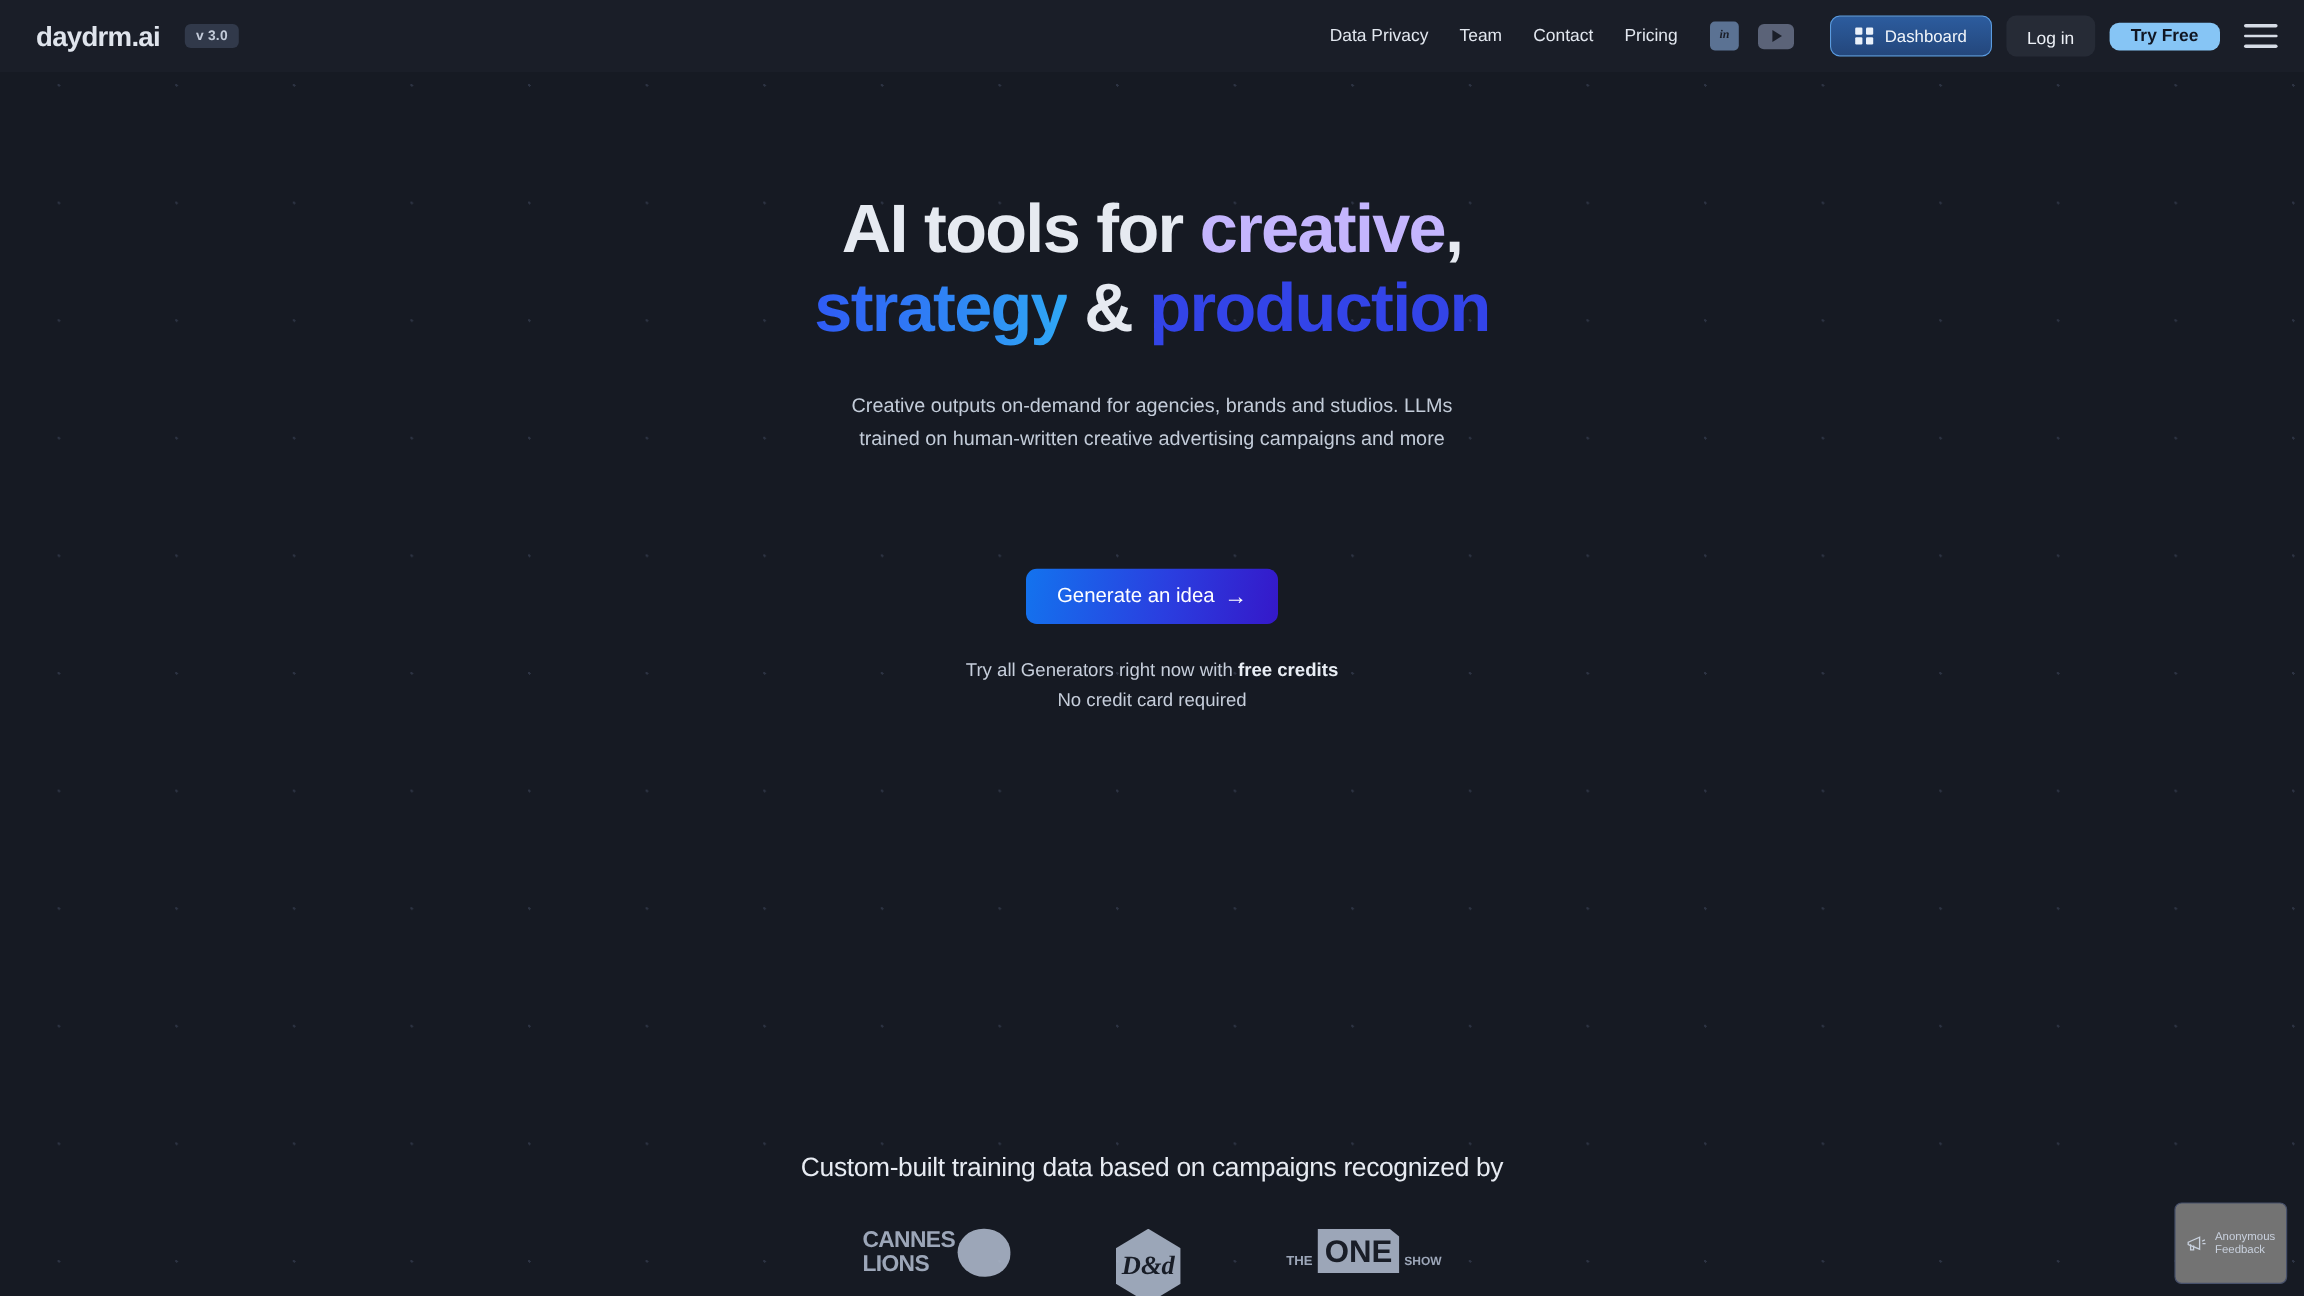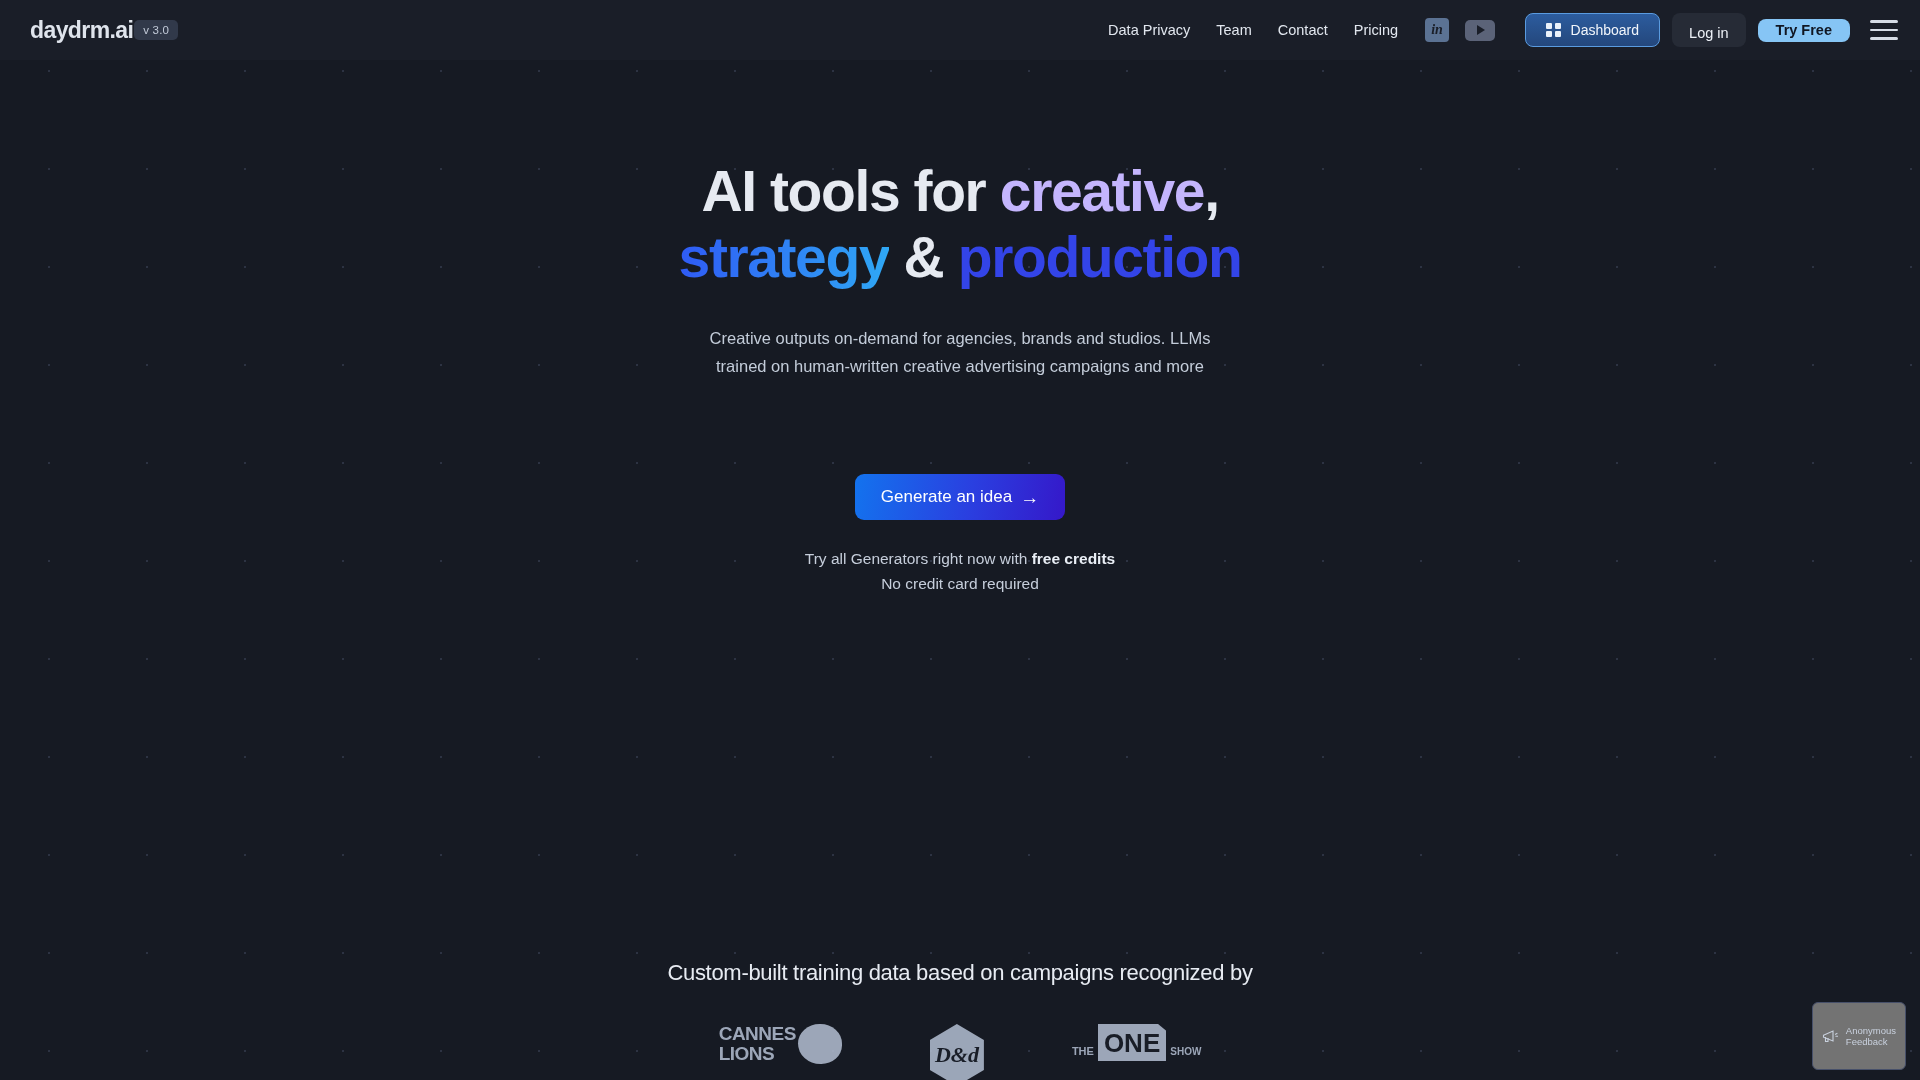--- a/index.html
+++ b/index.html
@@ -19,47 +19,47 @@
   }
 
   
   .header {
     position:absolute; top:0; left:0; width:1920px; height:60px;
     background:#1A1E28;
     display:flex; align-items:center;
     padding:0 22px 0 30px;
     z-index:40;
   }
-  .brand-wrap { display:flex; align-items:center; gap:1px; }
+  .brand-wrap { display:flex; align-items:center; gap:21px; }
   .brand {
     font-size:23px; font-weight:bold; letter-spacing:-0.6px;
     color:#DFE4EC;
   }
   .ver-badge {
     background:#31394A; color:#C3CBD9;
-    font-size:11.5px; font-weight:normal;
+    font-size:11.5px; font-weight:bold;
     padding:4px 9px; border-radius:5px;
     letter-spacing:0.2px;
   }
   .nav-right {
     margin-left:auto; display:flex; align-items:center; gap:0;
   }
   .nav-links { display:flex; align-items:center; gap:0; }
   .nav-link {
     color:#E2E7EF; font-size:14.5px;
     padding:8px 13px; text-decoration:none;
     white-space:nowrap; cursor:pointer;
   }
   .social-ico {
     width:24px; height:24px; border-radius:4px;
     display:flex; align-items:center; justify-content:center;
     margin-left:14px; cursor:pointer;
   }
   .li-ico { background:#5B7293; }
-  .li-ico span { color:#1A1E28; font-size:14px; font-weight:bold; line-height:1; font-family:"Liberation Serif", serif;font-style:italic;}
+  .li-ico span { color:#1A1E28; font-size:10px; font-weight:bold; line-height:1; font-family:"Liberation Serif", serif;font-style:italic;}
   .yt-ico {
     background:#5B6378; width:30px; height:21px; border-radius:5px;
     margin-left:16px;
   }
   .yt-tri {
     width:0;height:0;border-left:8px solid #1A1E28;
     border-top:5px solid transparent;border-bottom:5px solid transparent;
     margin-left:2px;
   }
   .btn-dash {

